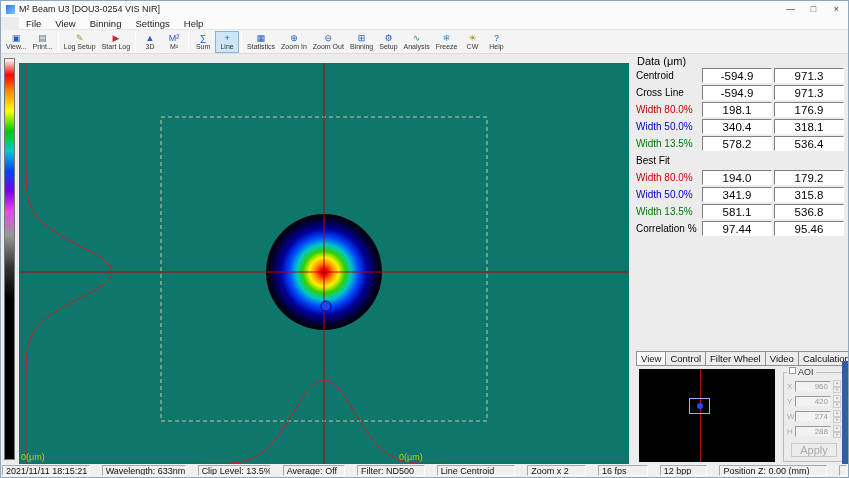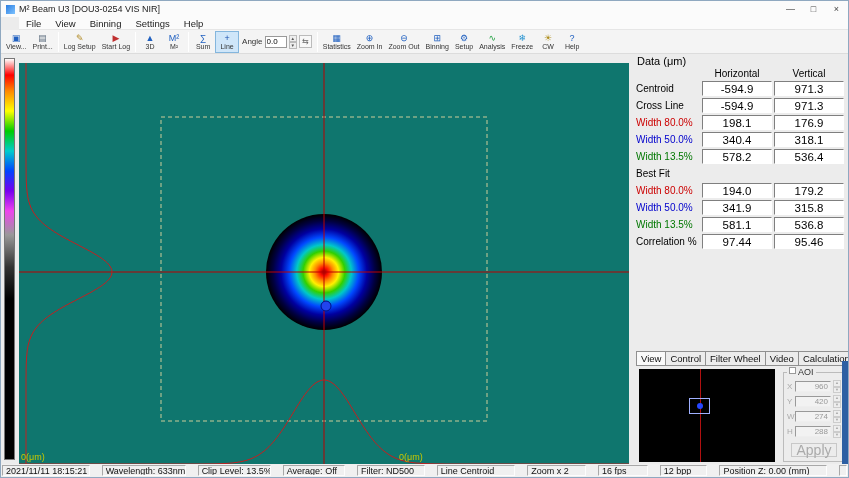--- a/index.html
+++ b/index.html
@@ -83,21 +83,21 @@
   .aoi-fields { margin-top:7px; display:flex; flex-direction:column; gap:2px; padding:0 3px; }
   .aoi-row { display:flex; align-items:center; gap:2px; }
   .aoi-lbl { font-size:8px; color:#aaa; width:6px; }
   .aoi-val { flex:1; height:11px; background:#f2f2f2; border:1px solid;
              border-color:#999 #eee #eee #999; font-size:8px; color:#999; display:flex;
              align-items:center; justify-content:flex-end; padding:0 2px; }
   .aoi-spin { display:flex; flex-direction:column; }
   .aoi-spin span { font-size:4px; line-height:4.5px; color:#aaa; border:1px solid #ccc;
                    background:#eee; padding:0 1px; }
   .aoi-apply { margin:5px auto 0; width:46px; height:14px; display:flex; align-items:center;
-               justify-content:center; font-size:14px; color:#aaa; background:#ececec;
+               justify-content:center; font-size:11px; color:#aaa; background:#ececec;
                border:1px solid #c8c8c8; }
 
   .scrollbar { position:absolute; right:0; top:360px; width:6px; height:118px; background:#2e5fa3; }
 
   
   .statusbar { position:absolute; left:0; bottom:0; right:0; height:13px; background:#f0f0f0;
                display:flex; align-items:center; padding:0 1px; gap:12px; }
   .scell { height:11px; display:flex; align-items:center; padding:0 3px; font-size:9px; color:#111;
            border:1px solid; border-color:#a8a8a8 #fdfdfd #fdfdfd #a8a8a8; white-space:nowrap;
            overflow:hidden; }
@@ -154,29 +154,20 @@
       <span class="tlbl">M²</span>
     </div>
     <div class="tsep"></div>
     <div class="tbtn">
       <span class="tico" style="color: rgb(32, 96, 192);">∑</span>
       <span class="tlbl">Sum</span>
     </div>
     <div class="tbtn active">
       <span class="tico" style="color: rgb(26, 80, 176);">+</span>
       <span class="tlbl">Line</span>
-    </div>
-    <div class="angle-ctl">
-      <span class="angle-lbl">Angle</span>
-      <input class="angle-input" value="0.0" style="">
-      <span class="spin">
-        <span>▲</span>
-        <span>▼</span>
-      </span>
-      <span class="angle-step">⇆</span>
     </div>
     <div class="tsep"></div>
     <div class="tbtn">
       <span class="tico" style="color: rgb(32, 96, 192);">▦</span>
       <span class="tlbl">Statistics</span>
     </div>
     <div class="tbtn">
       <span class="tico" style="color: rgb(32, 96, 192);">⊕</span>
       <span class="tlbl">Zoom In</span>
     </div>
@@ -238,25 +229,20 @@
         <circle cx="307" cy="243" r="5" fill="#2244ee" stroke="#001080"></circle>
       </svg>
       <div class="axis-label left">0(μm)</div>
       <div class="axis-label mid">0(μm)</div>
     </div>
 
     <div class="rightpanel">
       <div class="data-title">Data (μm)</div>
 
       <div class="dtable">
-        <div class="drow hdr">
-          <div class="dlabel"></div>
-          <div class="dhead">Horizontal</div>
-          <div class="dhead">Vertical</div>
-        </div>
         <div class="drow">
           <div class="dlabel">Centroid</div>
           <div class="dcell">-594.9</div>
           <div class="dcell">971.3</div>
         </div>
         <div class="drow">
           <div class="dlabel">Cross Line</div>
           <div class="dcell">-594.9</div>
           <div class="dcell">971.3</div>
         </div>

